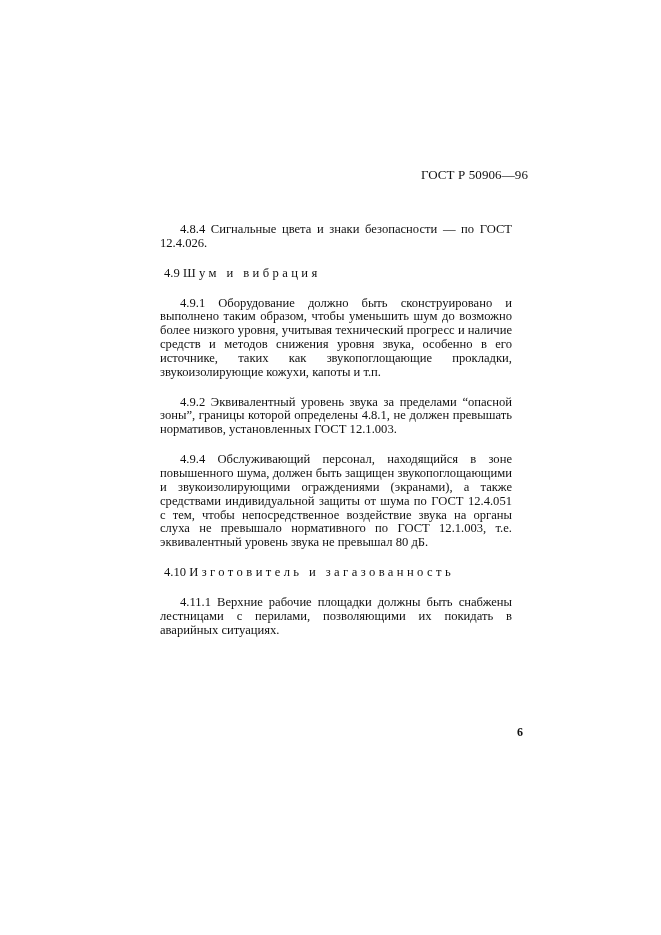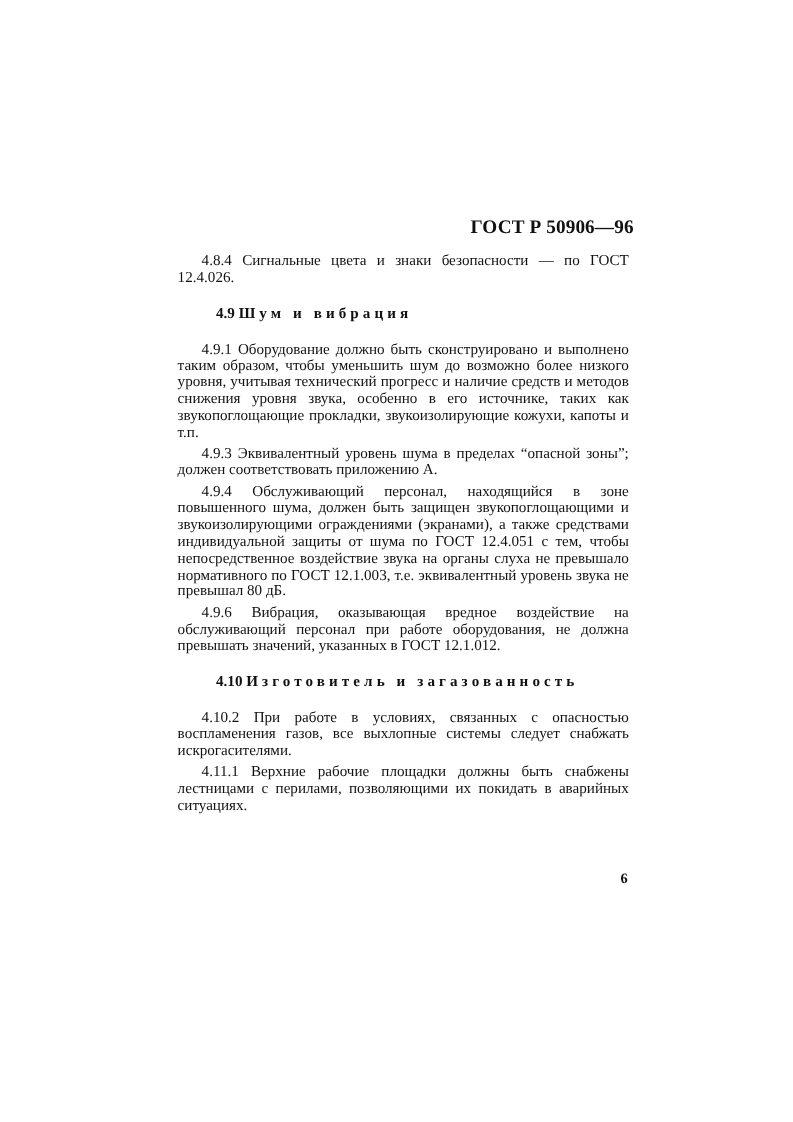--- a/index.html
+++ b/index.html
@@ -16,45 +16,44 @@
     color: #111111;
   }
   .page {
     position: absolute;
     left: 0; top: 0;
     width: 661px; height: 935px;
     background: #ffffff;
   }
   .header {
     position: absolute;
-    top: 181px;
+    top: 167px;
     right: 133px;
-    font-size: 16px;
-    font-weight: bold;
+    font-size: 13px;
+    font-weight: normal;
     letter-spacing: 0.1px;
   }
   .body-text {
     position: absolute;
     left: 144px;
     top: 207px;
     width: 384px;
     font-size: 12.6px;
     line-height: 13.85px;
     text-align: justify;
   }
   .para {
-    margin: 4px;
+    margin: 16px;
     text-indent: 20px;
     text-align: justify;
     hyphens: manual;
   }
   .heading {
-    margin: 16px;
+    margin: 0;
     text-indent: 20px;
-    font-weight: bold;
   }
   .heading .num {
     letter-spacing: 0;
   }
   .heading .title {
     letter-spacing: 3.4px;
   }
   .page-number {
     position: absolute;
     top: 725px;
@@ -69,25 +68,23 @@
 <div class="page">
   <div class="header">ГОСТ Р 50906—96</div>
 
   <div class="body-text">
     <p class="para">4.8.4 Сигнальные цвета и знаки безопасности — по ГОСТ 12.4.026.</p>
     <p class="heading">
       <span class="num">4.9</span>
       <span class="title">Шум и вибрация</span>
     </p>
     <p class="para">4.9.1 Оборудование должно быть сконструировано и выполнено таким образом, чтобы уменьшить шум до возможно более низкого уровня, учитывая технический прогресс и наличие средств и методов снижения уровня звука, особенно в его источнике, таких как звукопоглощающие прокладки, звукоизолирующие кожухи, капоты и т.п.</p>
-    <p class="para">4.9.3 Эквивалентный уровень шума в пределах “опасной зоны”; должен соответствовать приложению А.</p>
+    <p class="para">4.9.2 Эквивалентный уровень звука за пределами “опасной зоны”, границы которой определены 4.8.1, не должен превышать нормативов, установленных ГОСТ 12.1.003.</p>
     <p class="para">4.9.4 Обслуживающий персонал, находящийся в зоне повышенного шума, должен быть защищен звукопоглощающими и звукоизолирующими ограждениями (экранами), а также средствами индивидуальной защиты от шума по ГОСТ 12.4.051 с тем, чтобы непосредственное воздействие звука на органы слуха не превышало нормативного по ГОСТ 12.1.003, т.е. эквивалентный уровень звука не превышал 80 дБ.</p>
-    <p class="para">4.9.6 Вибрация, оказывающая вредное воздействие на обслуживающий персонал при работе оборудования, не должна превышать значений, указанных в ГОСТ 12.1.012.</p>
     <p class="heading">
       <span class="num">4.10</span>
       <span class="title">Изготовитель и загазованность</span>
     </p>
-    <p class="para">4.10.2 При работе в условиях, связанных с опасностью воспламенения газов, все выхлопные системы следует снабжать искрогасителями.</p>
     <p class="para">4.11.1 Верхние рабочие площадки должны быть снабжены лестницами с перилами, позволяющими их покидать в аварийных ситуациях.</p>
   </div>
 
   <div class="page-number">6</div>
 </div>
 
 </body></html>

